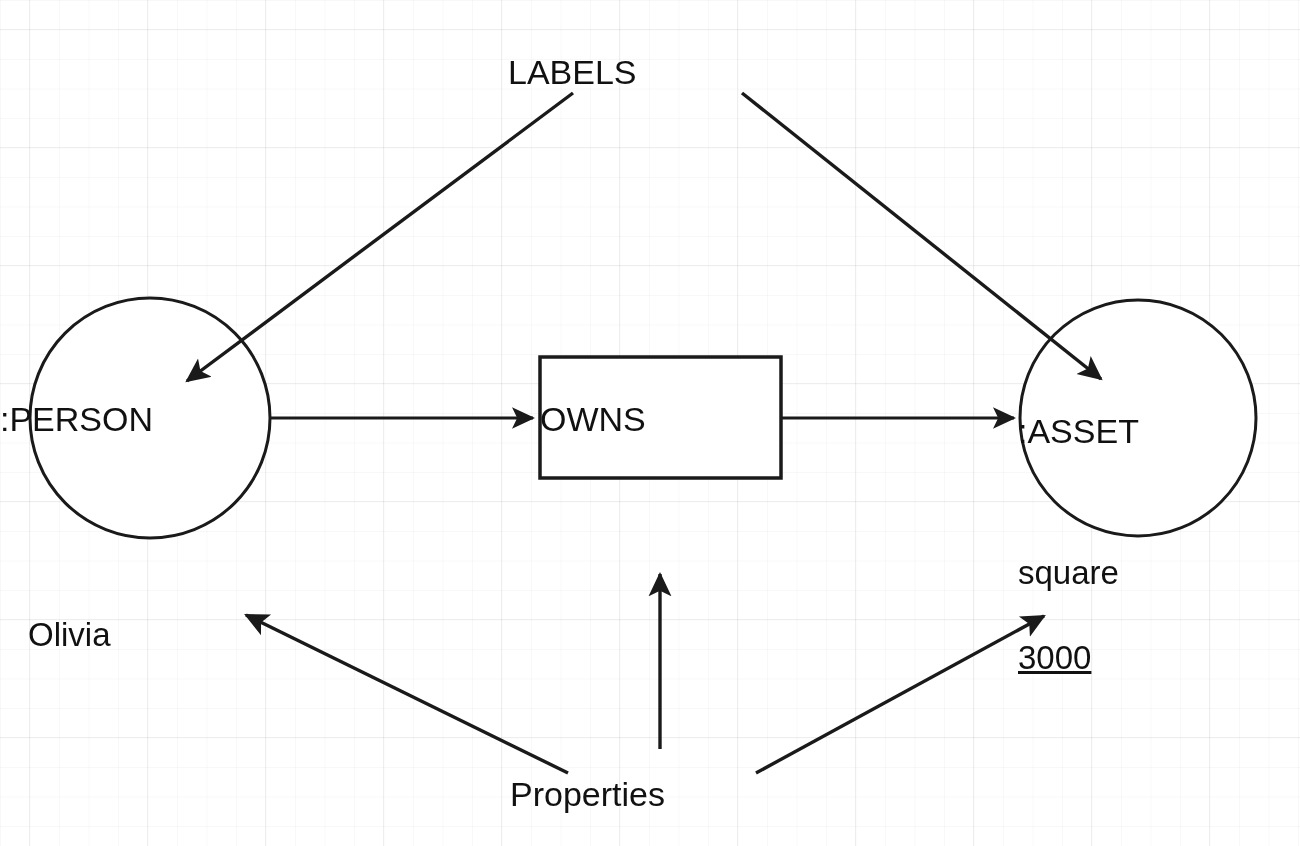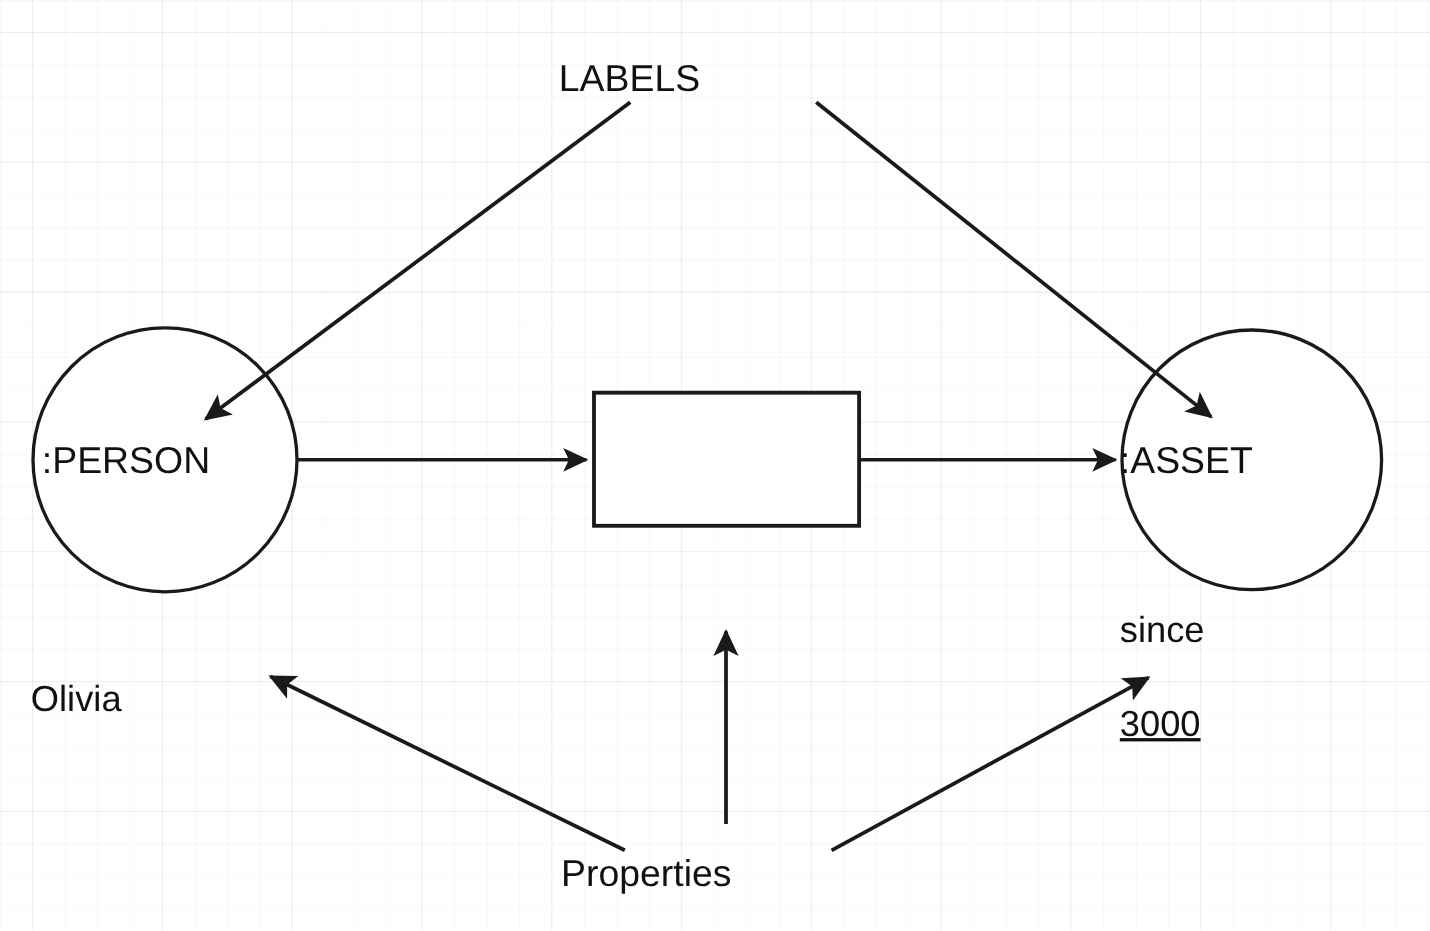--- a/index.html
+++ b/index.html
@@ -74,28 +74,29 @@
 
     <line x1="742" y1="93" x2="1101" y2="379" stroke="#1a1a1a" stroke-width="3.4" marker-end="url(#arrowFilled)"></line>
 
     <line x1="568" y1="773" x2="246" y2="615" stroke="#1a1a1a" stroke-width="3.4" marker-end="url(#arrowFilled)"></line>
 
     <line x1="660" y1="749" x2="660" y2="574" stroke="#1a1a1a" stroke-width="3.4" marker-end="url(#arrowFilled)"></line>
 
     <line x1="756" y1="773" x2="1044" y2="616" stroke="#1a1a1a" stroke-width="3.4" marker-end="url(#arrowFilled)"></line>
   </svg>
 
-  <div class="node-label" style="left:0px; top:400px; width:300px;padding-left:38px;">:PERSON</div>
+  <div class="node-label" style="left:0px; top:400px; width:300px;">:PERSON</div>
 
+  <div class="node-label" style="left:540px; top:400px; width:241px;">OWNS</div>
 
-  <div class="node-label" style="left:1018px; top:400px; width:240px;">:ASSET</div>
+  <div class="node-label" style="left:1018px; top:412px; width:240px;">:ASSET</div>
 
   <div class="free-label" style="left:508px; top:53px; width:300px;">LABELS</div>
 
   <div class="free-label" style="left:510px; top:775px; width:300px;">Properties</div>
 
   <div class="prop-label" style="left:28px; top:617px; width:240px;">Olivia</div>
 
 
-  <div class="prop-label" style="left:1018px; top:555px; width:240px;">since</div>
+  <div class="prop-label" style="left:1018px; top:555px; width:240px;">square</div>
   <div class="prop-label" style="left:1018px; top:640px; width:240px;text-decoration:underline;">3000</div>
 
 </div>
 
 </body></html>

